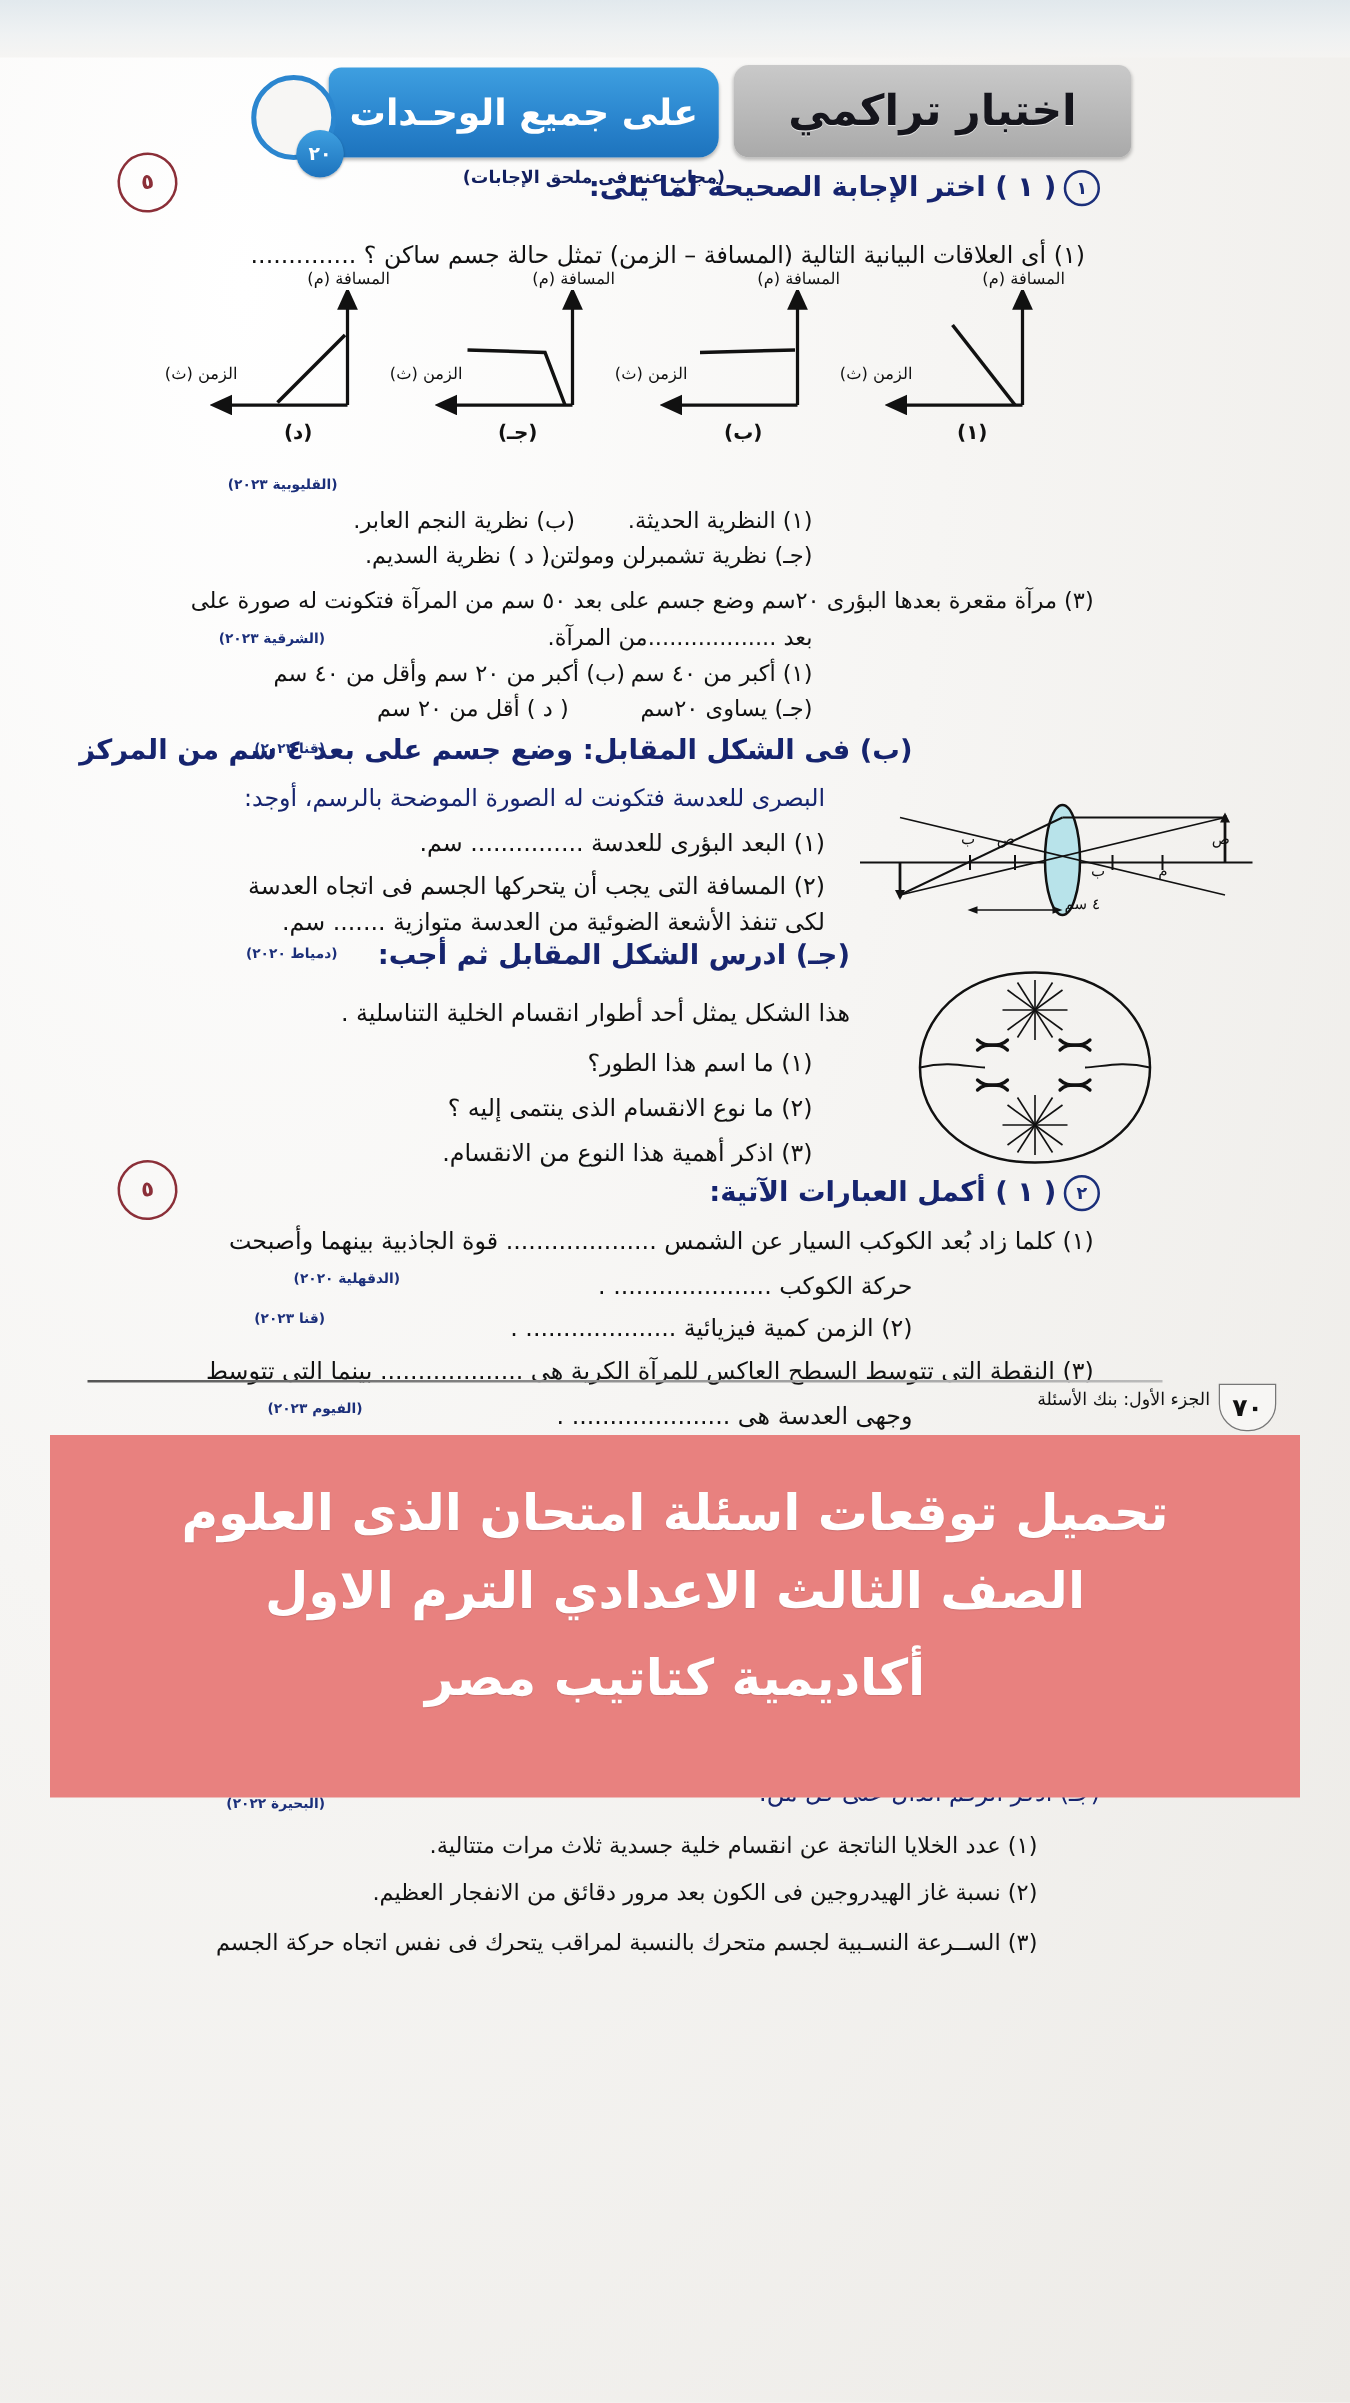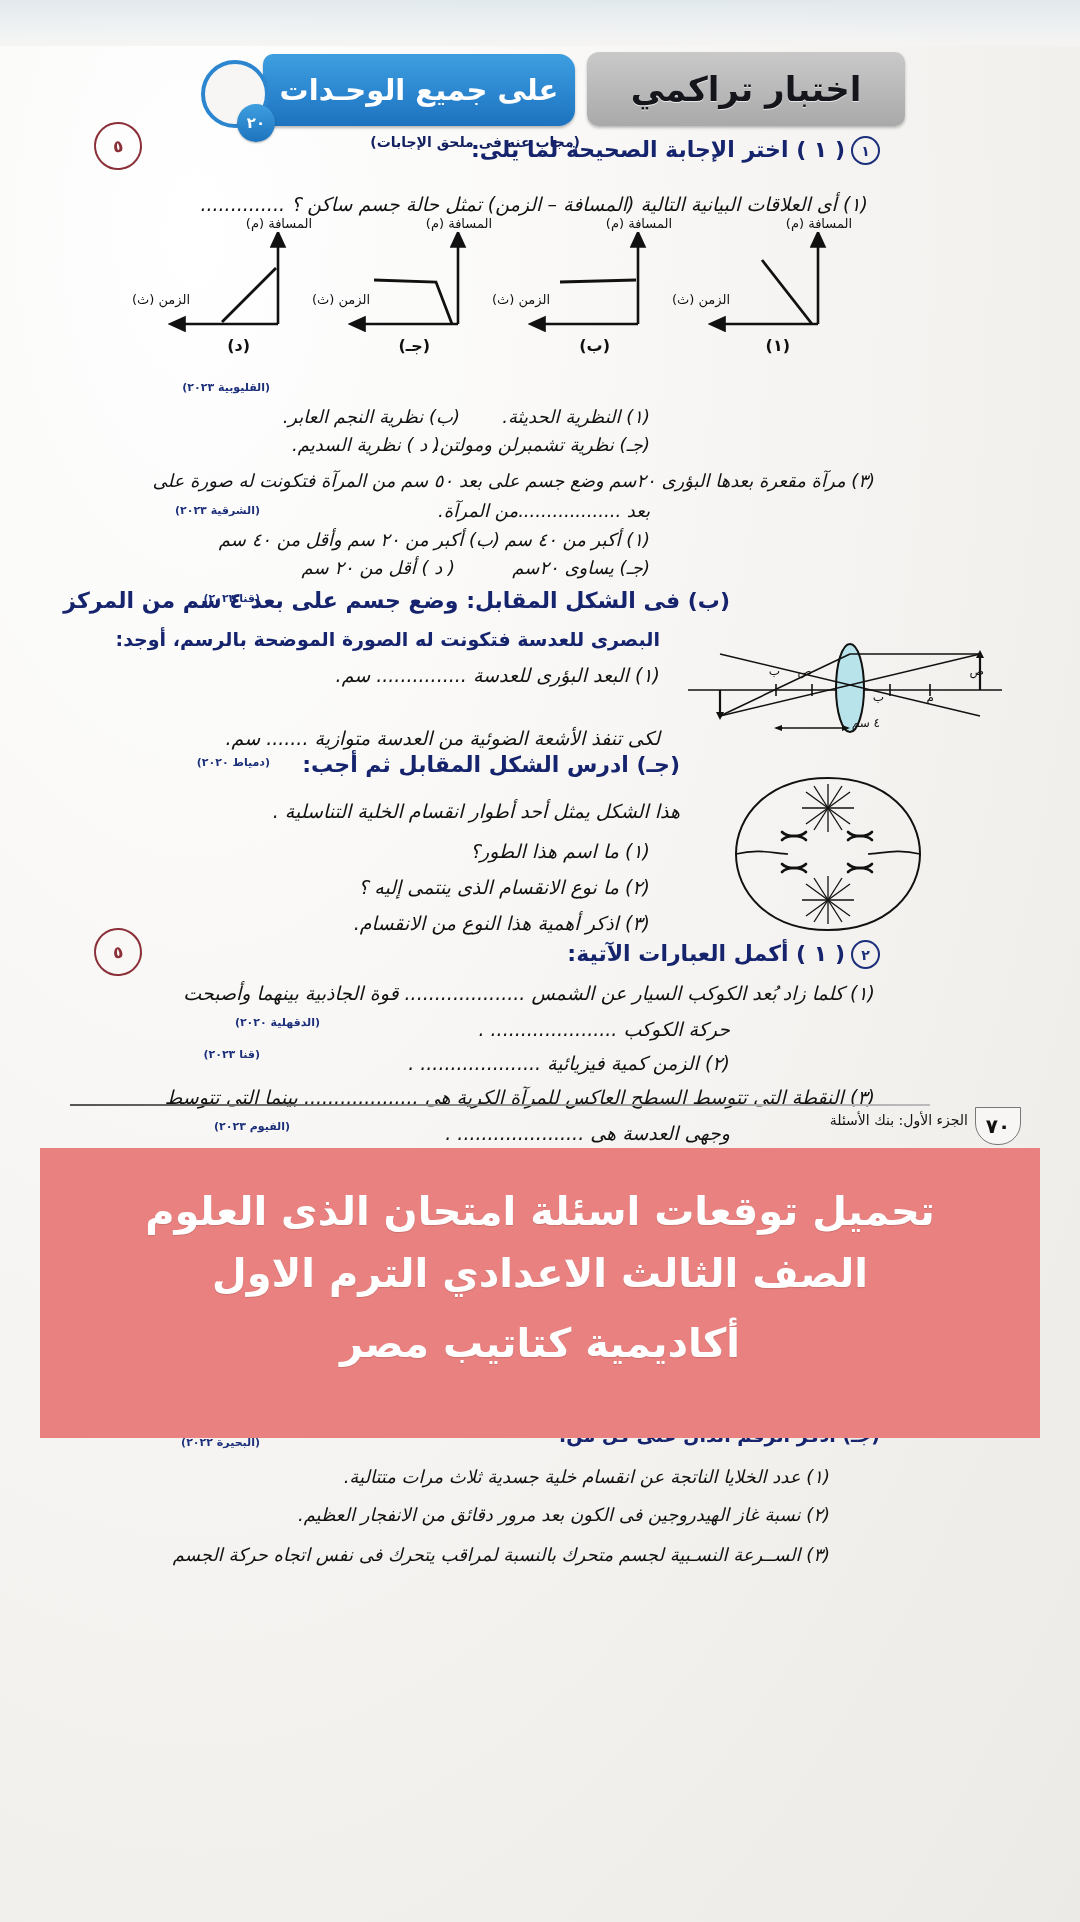--- a/index.html
+++ b/index.html
@@ -57,22 +57,22 @@
   }
 
   
   .row{position:absolute;white-space:nowrap;}
   .q-num{
     display:inline-flex;align-items:center;justify-content:center;
     width:25px;height:25px;border-radius:50%;
     border:2px solid #1b2f7a;color:#1b2f7a;font-size:14px;font-weight:bold;
     vertical-align:middle;margin-left:6px;
   }
-  .blue{color:#16246e;font-weight:bold;}
-  .blk{color:#111;font-style:italic;}
+  .blue{color:#16246e;font-weight:normal;}
+  .blk{color:#111;}
   .note{color:#13205f;font-size:14px;font-weight:bold;}
   .src{color:#1b2f7a;font-size:11px;font-weight:bold;}
   .big{font-size:22px;font-weight:bold;}
   .med{font-size:19px;}
   .sml{font-size:18px;}
 
   .mark-circle{
     position:absolute;width:44px;height:44px;border-radius:50%;
     border:2.5px solid #8b2f38;color:#8b2f38;
     display:flex;align-items:center;justify-content:center;
@@ -201,20 +201,21 @@
   <div class="row src" style="top:504px;right:820px;">(الشرقية ٢٠٢٣)</div>
   <div class="row sml blk" style="top:529px;right:430px;">(١) أكبر من ٤٠ سم</div>
   <div class="row sml blk" style="top:529px;right:580px;">(ب) أكبر من ٢٠ سم وأقل من ٤٠ سم</div>
   <div class="row sml blk" style="top:557px;right:430px;">(جـ) يساوى ٢٠سم</div>
   <div class="row sml blk" style="top:557px;right:625px;margin-left:15px;">( د ) أقل من ٢٠ سم</div>
 
   <div class="row big blue" style="top:588px;right:350px;">(ب) فى الشكل المقابل: وضع جسم على بعد ٤ سم من المركز</div>
   <div class="row src" style="top:592px;right:820px;">(قنا ٢٠٢٣)</div>
   <div class="row med blue" style="top:628px;right:420px;">البصرى للعدسة فتكونت له الصورة الموضحة بالرسم، أوجد:</div>
   <div class="row med blk" style="top:664px;right:420px;">(١) البعد البؤرى للعدسة ............... سم.</div>
+  <div class="row med blk" style="top:698px;right:420px;">(٢) المسافة التى يجب أن يتحركها الجسم فى اتجاه العدسة</div>
   <div class="row med blk" style="top:727px;right:420px;">لكى تنفذ الأشعة الضوئية من العدسة متوازية ....... سم.</div>
 
   <div class="fig" style="top:628px;right:70px;">
     <svg width="330" height="120" viewBox="0 0 330 120">
 
       <line x1="8" y1="62" x2="322" y2="62" stroke="#111" stroke-width="1.6"></line>
 
       <ellipse cx="170" cy="60" rx="14" ry="44" fill="#b8e3ea" stroke="#111" stroke-width="2"></ellipse>
 
       <line x1="300" y1="26" x2="170" y2="26" stroke="#111" stroke-width="1.6"></line>

